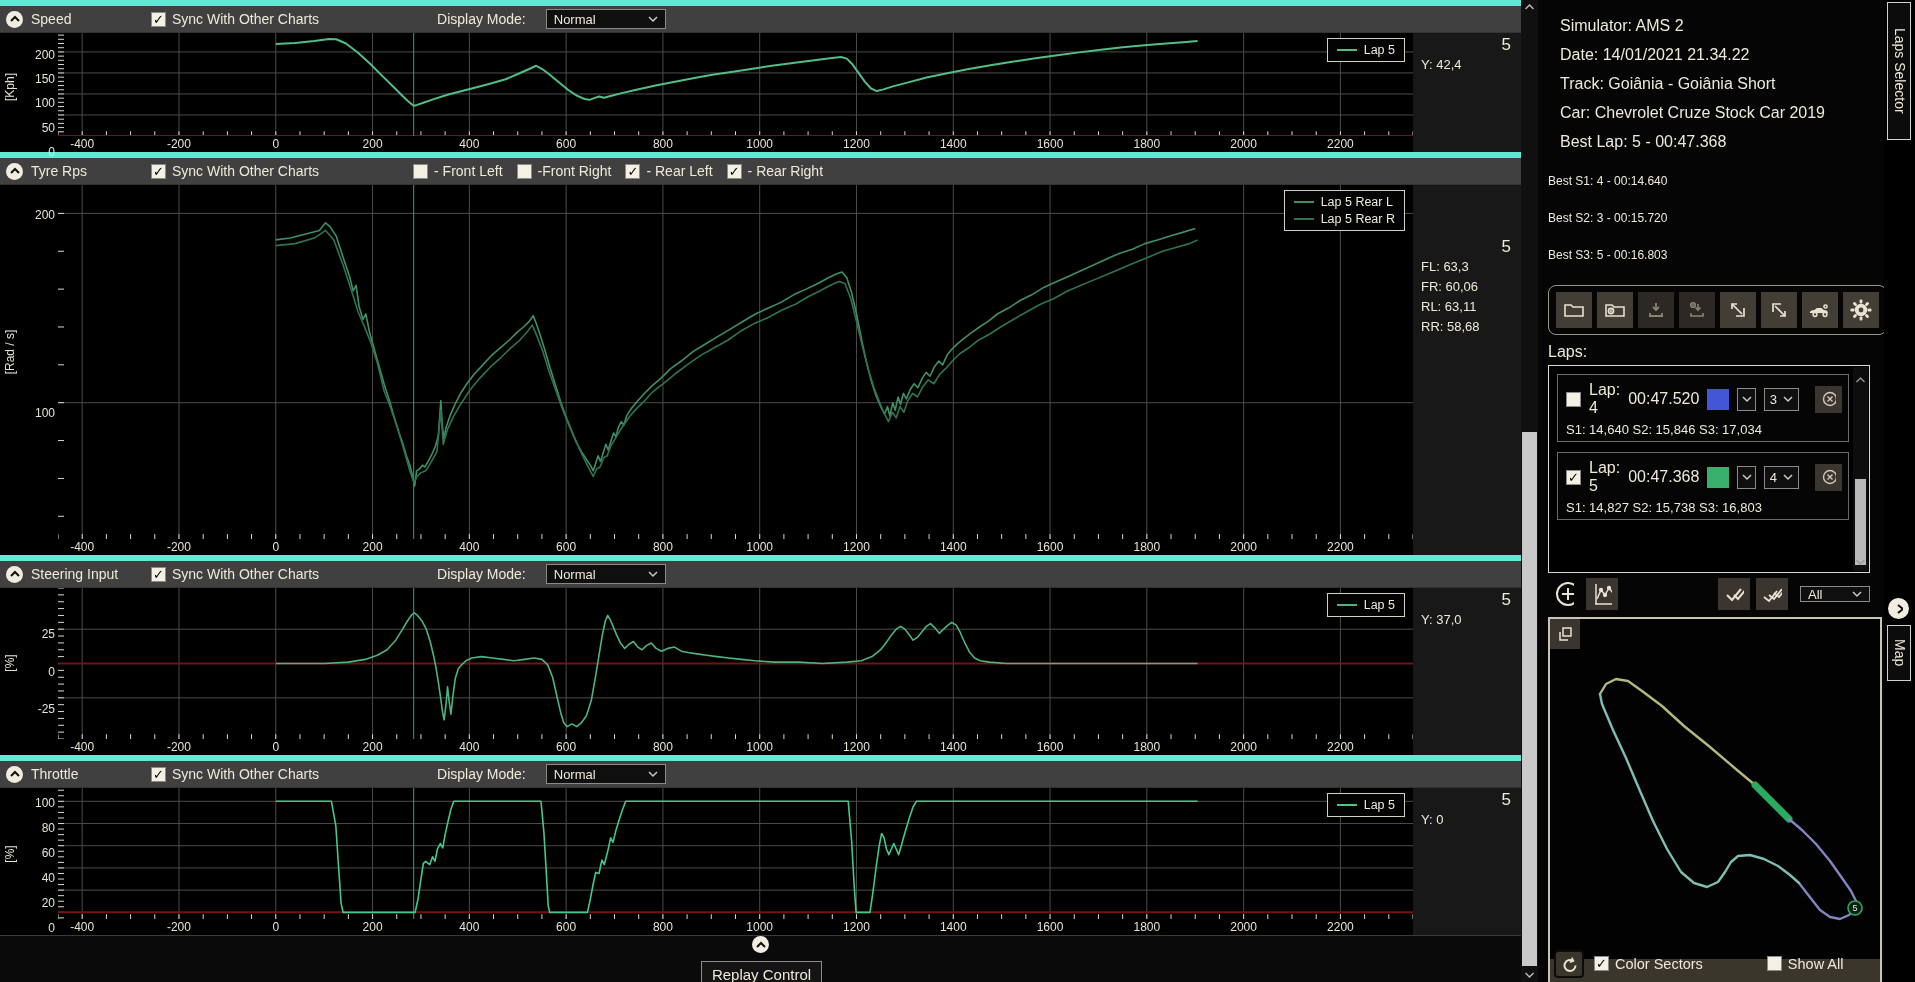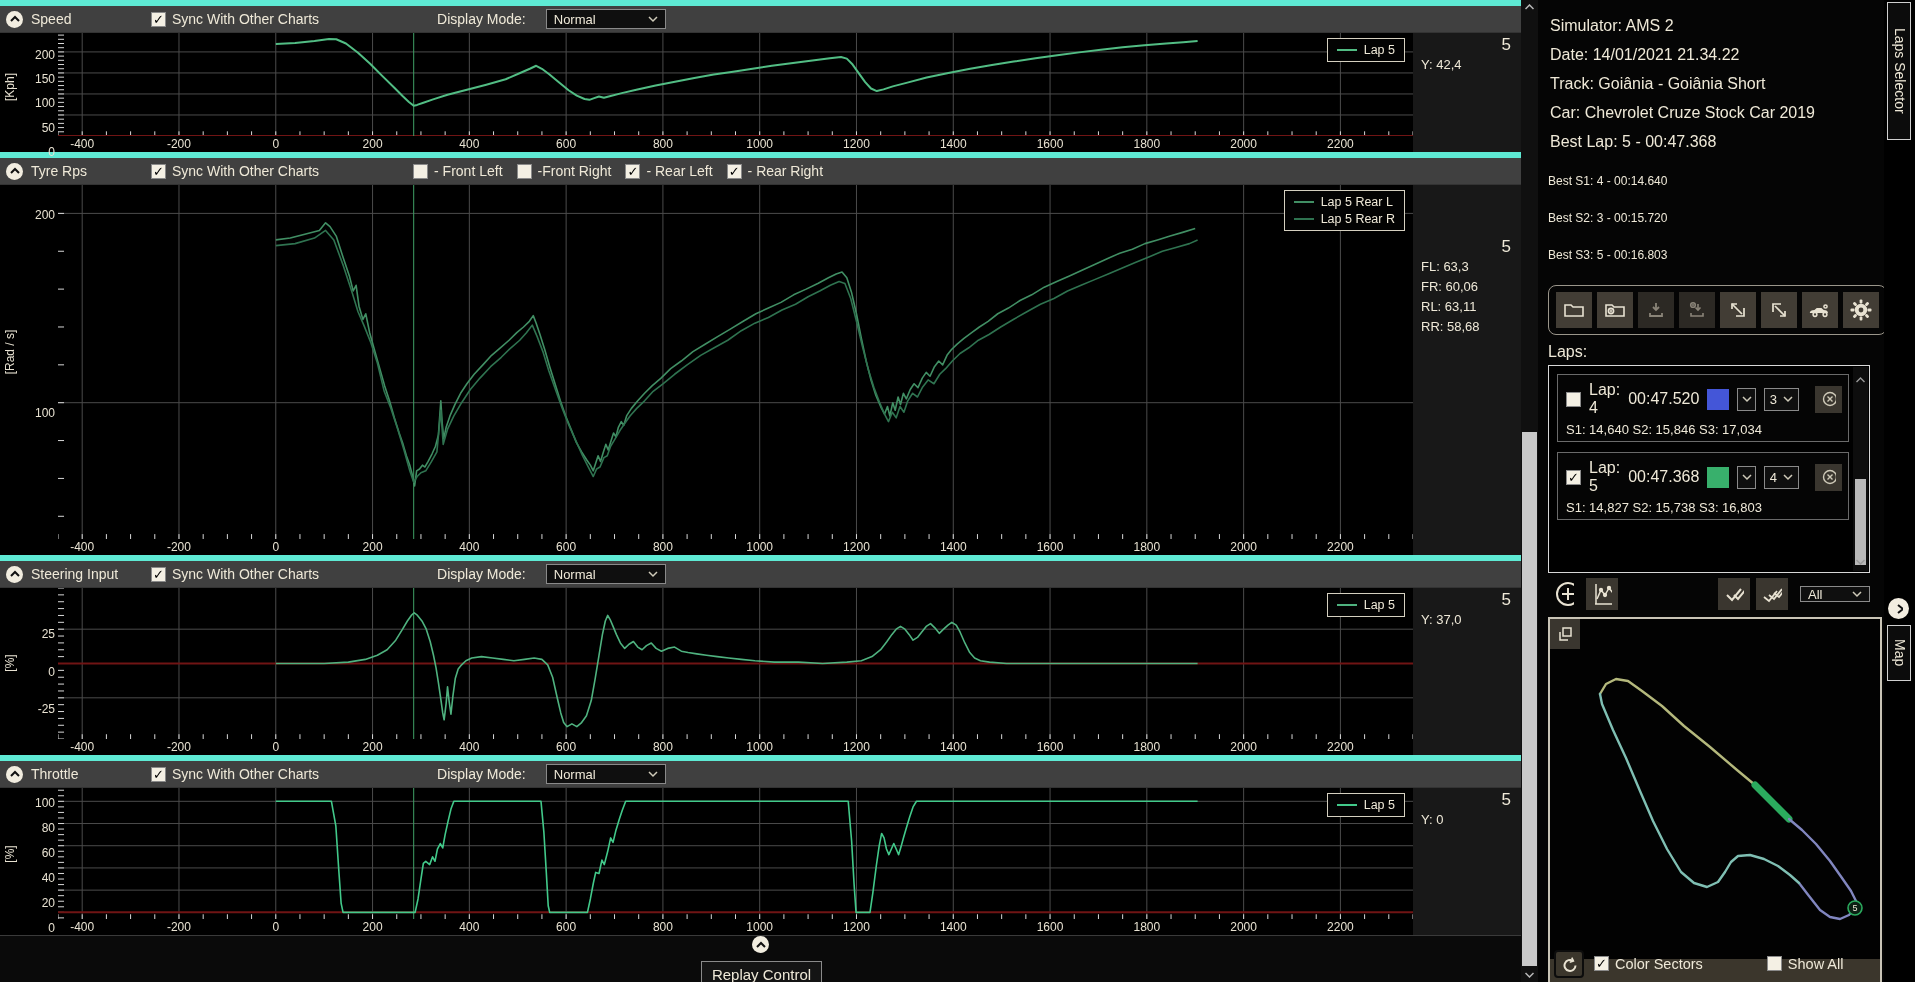--- a/index.html
+++ b/index.html
@@ -42,21 +42,21 @@
   .replay-box{border:1px solid #8a8a8a;background:#141414;padding:4px 10px;font-size:15px;margin-left:2px;}
   .strip-pad-tyre{padding-top:52px;}
   
   #main-scrollbar{position:absolute;left:1521px;top:0;width:17px;height:982px;background:#101010;}
   #main-scrollbar .arr{position:absolute;left:0;width:17px;height:14px;display:flex;align-items:center;justify-content:center;}
   #main-scrollbar .thumb{position:absolute;left:1px;width:15px;background:#c9c9c9;}
   
   #right-panel{position:absolute;left:1538px;top:0;width:346px;height:982px;background:#050505;box-sizing:border-box;padding:6px 2px 0 10px;}
   .name-row{display:flex;align-items:center;gap:8px;font-size:16px;margin-bottom:7px;}
   .name-input{width:250px;height:21px;background:#0a0a0a;border:1px solid #b5b0a2;color:#efe9d8;font-size:14px;padding:0 4px;}
-  .info-line{font-size:16px;margin:11px 2px;}
+  .info-line{font-size:16px;margin:11px 12px;}
   .info-small{font-size:12px;margin:23px 0;}
   #toolbar{margin-top:14px;border:1px solid #9a958a;border-radius:8px;display:flex;gap:5px;padding:6px 7px;width:fit-content;}
   .tbtn{width:36px;height:36px;background:#423d35;display:flex;align-items:center;justify-content:center;border:none;padding:0;}
   .tbtn.disabled{background:#2c2924;}
   .laps-label{font-size:16px;margin:8px 0 4px 0;}
   #laps-box{position:relative;width:322px;height:208px;border:1px solid #d8d8d8;background:#000;box-sizing:border-box;padding:8px 20px 0 8px;}
   .lap-row{border:1px solid #6a6a6a;background:#050505;margin-bottom:10px;padding:6px 6px 4px 8px;}
   .lap-main{display:flex;align-items:center;gap:8px;font-size:16px;}
   .lap-swatch{width:22px;height:21px;flex:0 0 22px;}
   .mini-dd{width:26px;height:23px;border:1px solid #8a8a8a;background:#0f0f0f;display:flex;align-items:center;justify-content:center;box-sizing:border-box;}

